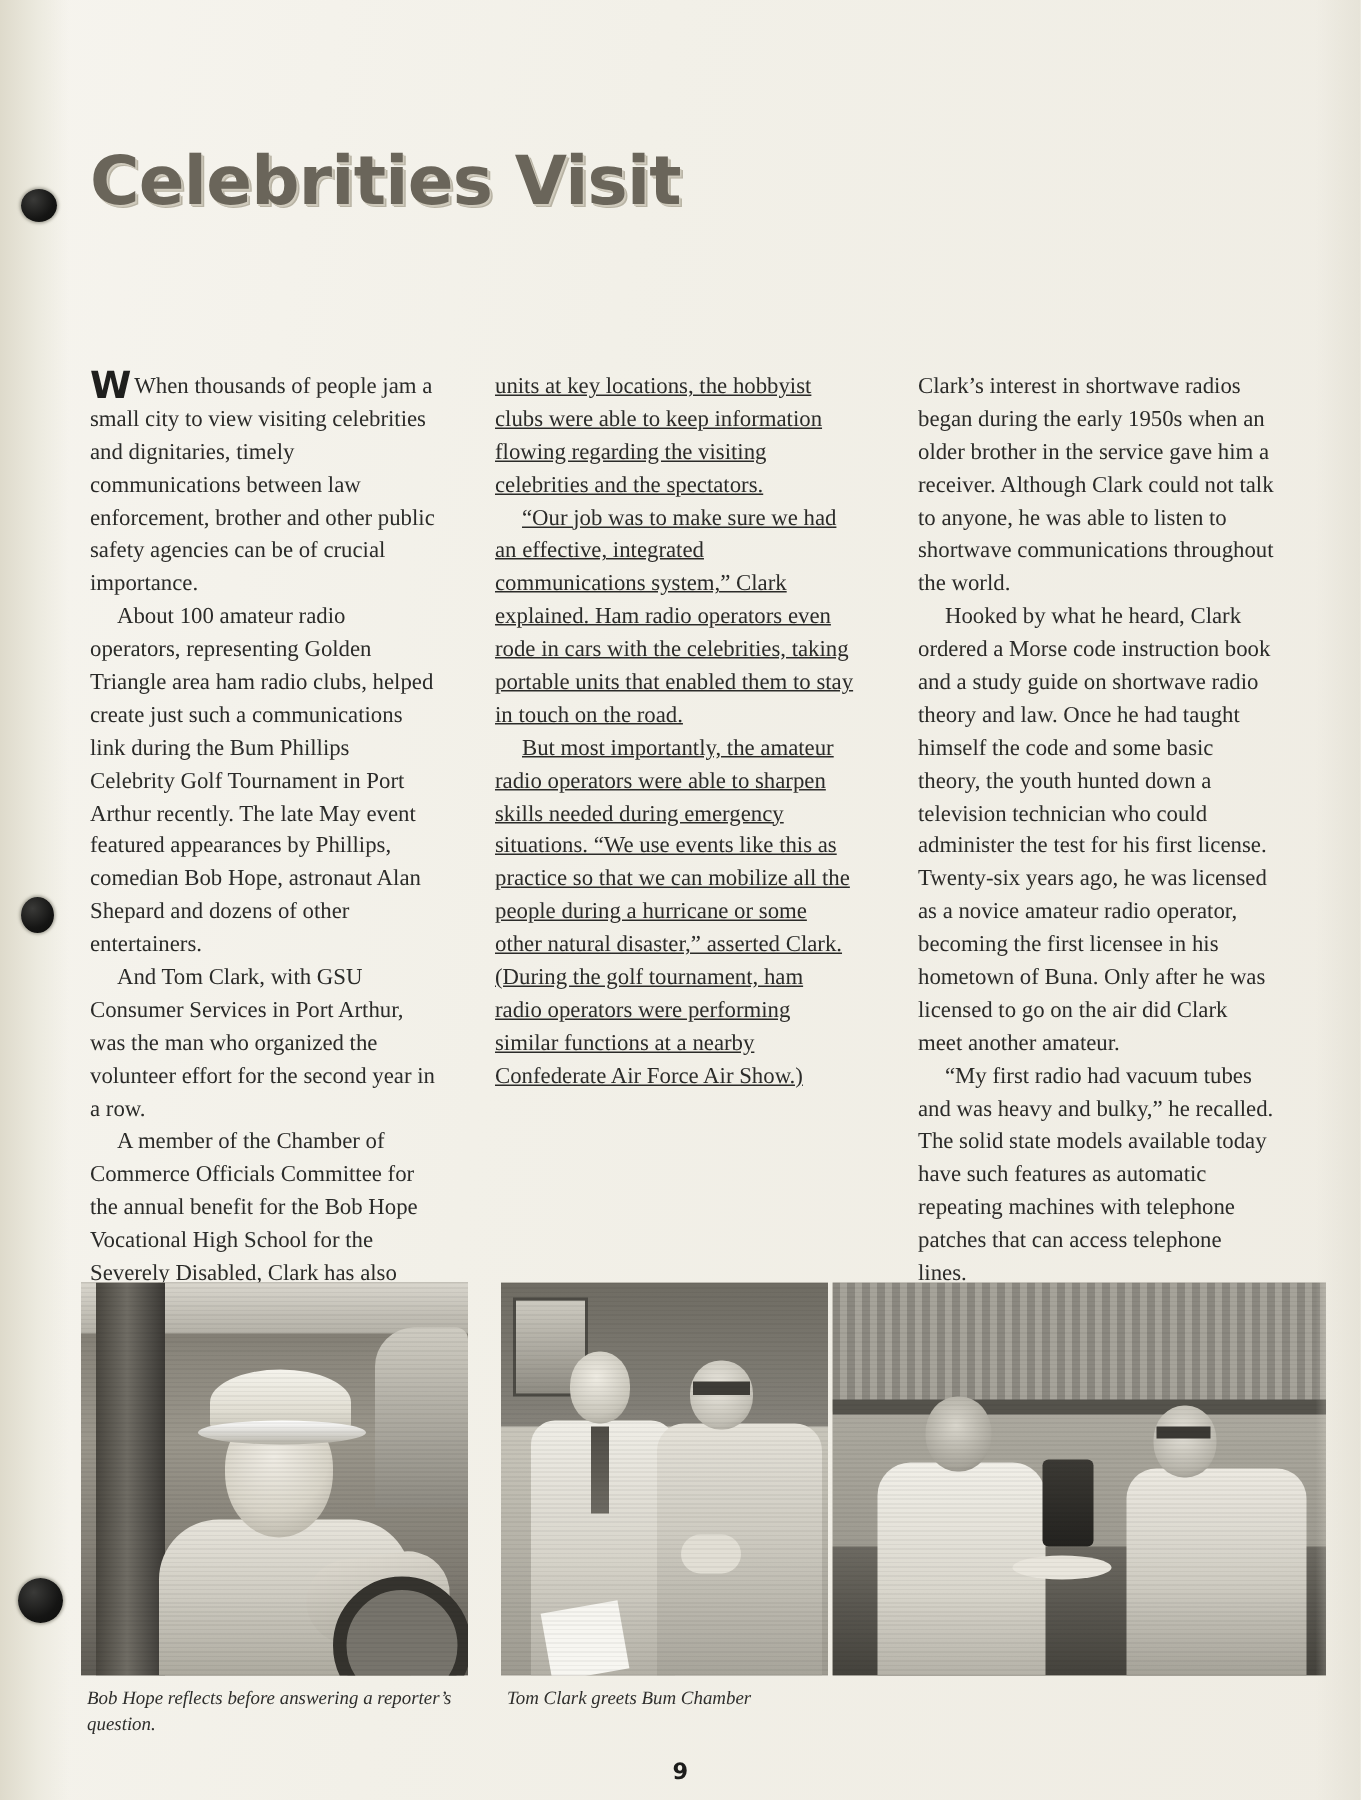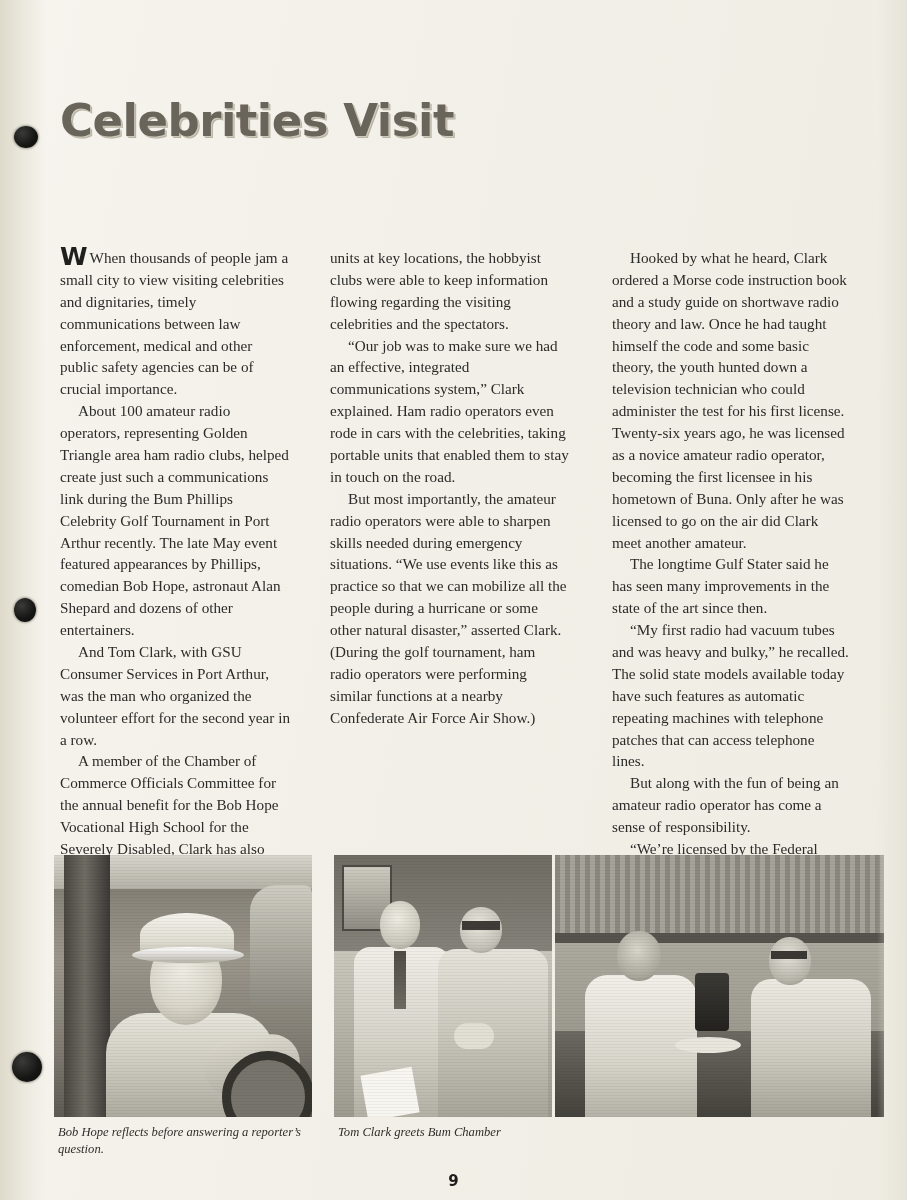--- a/index.html
+++ b/index.html
@@ -83,21 +83,21 @@
     line-height: 1.44;
     text-align: left;
     color: #2b2b29;
   }
   .col p {
     margin: 0;
     text-indent: 18px;
   }
   .col p.first { text-indent: 0; }
   .col1 { left: 0; }
-  .col2 { left: 270px; width: 240px; }
+  .col2 { left: 270px; width: 240px; text-decoration: underline; }
   .col3 { left: 552px; width: 238px; }
 
   .dropcap {
     float: left;
     font-family: "DejaVu Sans", sans-serif;
     font-weight: bold;
     font-size: 25px;
     line-height: 19px;
     padding-right: 2px;
     color: #1f1f1d;
@@ -319,36 +319,36 @@
   <div class="hole h2"></div>
   <div class="hole h3"></div>
 
   <h1 class="title">
     <span>Celebrities Visit</span>
   </h1>
 
   <div class="cols">
 
     <div class="col col1">
-      <p class="first"><span class="dropcap">W</span><span>When thousands of people jam a small city to view visiting celebrities and dignitaries, timely communications between law enforcement, medical and other public safety agencies can be of crucial importance.</span></p>
+      <p class="first"><span class="dropcap">W</span><span>When thousands of people jam a small city to view visiting celebrities and dignitaries, timely communications between law enforcement, brother and other public safety agencies can be of crucial importance.</span></p>
       <p>About 100 amateur radio operators, representing Golden Triangle area ham radio clubs, helped create just such a communications link during the Bum Phillips Celebrity Golf Tournament in Port Arthur recently. The late May event featured appearances by Phillips, comedian Bob Hope, astronaut Alan Shepard and dozens of other entertainers.</p>
       <p>And Tom Clark, with GSU Consumer Services in Port Arthur, was the man who organized the volunteer effort for the second year in a row.</p>
       <p>A member of the Chamber of Commerce Officials Committee for the annual benefit for the Bob Hope Vocational High School for the Severely Disabled, Clark has also been a licensed amateur radio operator since 1955.</p>
       <p>By placing amateur radio operators equipped with portable</p>
     </div>
 
     <div class="col col2">
       <p class="first">units at key locations, the hobbyist clubs were able to keep information flowing regarding the visiting celebrities and the spectators.</p>
       <p>“Our job was to make sure we had an effective, integrated communications system,” Clark explained. Ham radio operators even rode in cars with the celebrities, taking portable units that enabled them to stay in touch on the road.</p>
       <p>But most importantly, the amateur radio operators were able to sharpen skills needed during emergency situations. “We use events like this as practice so that we can mobilize all the people during a hurricane or some other natural disaster,” asserted Clark. (During the golf tournament, ham radio operators were performing similar functions at a nearby Confederate Air Force Air Show.)</p>
     </div>
 
     <div class="col col3">
+      <p class="first">Clark’s interest in shortwave radios began during the early 1950s when an older brother in the service gave him a receiver. Although Clark could not talk to anyone, he was able to listen to shortwave communications throughout the world.</p>
       <p>Hooked by what he heard, Clark ordered a Morse code instruction book and a study guide on shortwave radio theory and law. Once he had taught himself the code and some basic theory, the youth hunted down a television technician who could administer the test for his first license. Twenty-six years ago, he was licensed as a novice amateur radio operator, becoming the first licensee in his hometown of Buna. Only after he was licensed to go on the air did Clark meet another amateur.</p>
-      <p>The longtime Gulf Stater said he has seen many improvements in the state of the art since then.</p>
       <p>“My first radio had vacuum tubes and was heavy and bulky,” he recalled. The solid state models available today have such features as automatic repeating machines with telephone patches that can access telephone lines.</p>
       <p>But along with the fun of being an amateur radio operator has come a sense of responsibility.</p>
       <p>“We’re licensed by the Federal Communications Commission, just like radio and television stations, and we have a responsibility to serve our communities and assist during disasters,” Clark explained.</p>
     </div>
 
   </div>
 
   <div class="photos">
 
     <div class="photo ph1">

